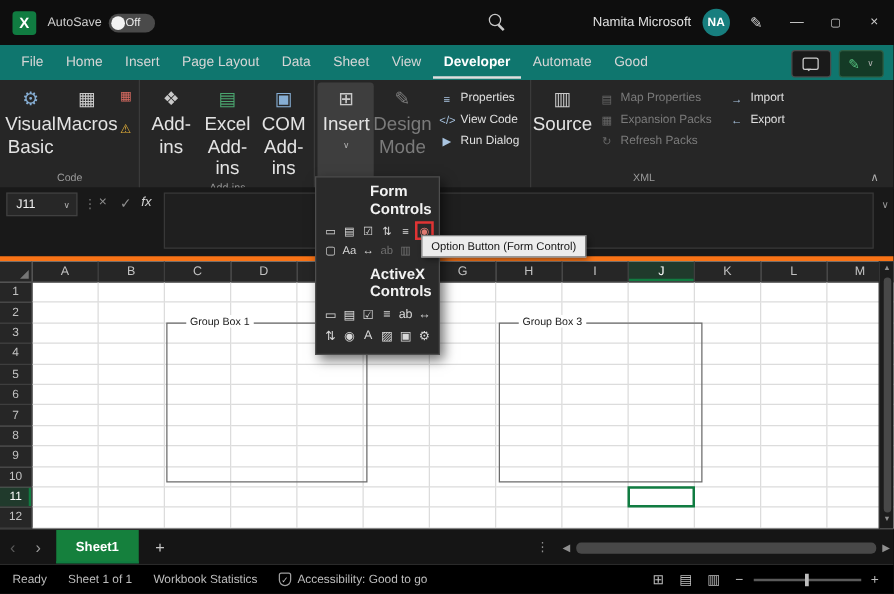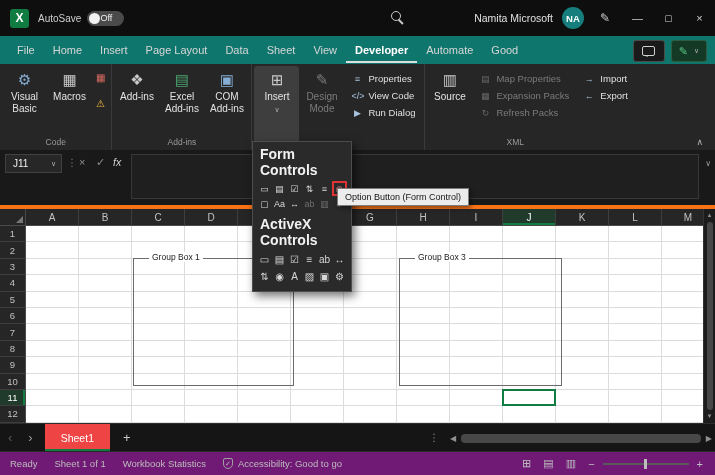--- a/index.html
+++ b/index.html
@@ -39,21 +39,21 @@
                display:flex;align-items:center;gap:6px;color:#55c07f;font-size:11px;}
 
   
   .ribbon{position:absolute;top:64px;left:0;right:0;height:86px;background:#262626;border-bottom:1px solid #1a1a1a;display:flex;}
   .grp{display:flex;flex-direction:column;border-right:1px solid #3a3a3a;padding:2px 2px 0;}
   .grp-content{flex:1;display:flex;align-items:stretch;}
   .grp-label{font-size:8.5px;color:#9a9a9a;text-align:center;padding:1px 0 3px;}
   .big-btn{width:45px;display:flex;flex-direction:column;align-items:center;padding:5px 1px 0;gap:3px;border-radius:3px;box-sizing:border-box;}
   .big-btn.active{background:#3e3e3e;}
   .big-ico{font-size:15px;line-height:17px;color:#c9c9c9;}
-  .big-label{font-size:10px;line-height:1.18;color:#e3e3e3;text-align:center;}
+  .big-label{font-size:15px;line-height:1.18;color:#e3e3e3;text-align:center;}
   .big-btn.disabled .big-ico,.big-btn.disabled .big-label{color:#7b7b7b;}
   .mini-col{display:flex;flex-direction:column;gap:16px;padding:7px 4px 0;}
   .mini-ico{font-size:10px;line-height:10px;}
   .mini-ico.red{color:#d66a60;}
   .mini-ico.warn{color:#E8B339;}
   .small-col{display:flex;flex-direction:column;padding:7px 7px 0;gap:6px;}
   .small-btn{display:flex;align-items:center;gap:5px;font-size:9.5px;color:#e0e0e0;white-space:nowrap;}
   .small-ico{font-size:9px;color:#a9c4e0;width:12px;text-align:center;}
   .small-btn.disabled{color:#7b7b7b;}
   .small-btn.disabled .small-ico{color:#666;}
@@ -91,45 +91,45 @@
   .gbox3{left:399px;top:49px;width:161px;height:126px;}
   .gbox-label{position:absolute;top:-7px;left:15px;background:#fff;color:#1a1a1a;font-size:8.5px;padding:0 3px;white-space:nowrap;}
   .vscroll{position:absolute;right:0;top:0;width:12px;height:214px;background:#1c1c1c;border-left:1px solid #333;
            display:flex;flex-direction:column;align-items:center;padding:3px 0;box-sizing:border-box;}
   .vs-arr{color:#8f8f8f;font-size:6px;line-height:7px;}
   .vthumb{flex:1;width:6px;margin:3px 0;background:#484848;border-radius:3px;}
 
   
   .ctrl-menu{position:absolute;left:252px;top:141px;width:100px;background:#2a2a2a;border:1px solid #4d4d4d;
              box-shadow:3px 4px 9px rgba(0,0,0,.55);z-index:30;padding-bottom:5px;box-sizing:border-box;}
-  .menu-hdr{font-size:14px;font-weight:700;color:#f2f2f2;padding:4px 7px 2px;}
+  .menu-hdr{font-size:12px;font-weight:700;color:#f2f2f2;padding:4px 7px 2px;margin-left:36px;}
   .icon-grid{display:flex;flex-wrap:wrap;padding:1px 4px;}
   .ctl-icon{width:15px;height:15px;display:flex;align-items:center;justify-content:center;font-size:9px;color:#d8d8d8;
             border:1px solid transparent;box-sizing:border-box;}
   .ctl-icon.dis{color:#6f6f6f;}
   .ctl-icon.hot{border:2px solid #e03434;color:#e07a72;}
   .icon-grid.ax .ctl-icon{height:17px;font-size:10px;}
   .tooltip{position:absolute;left:337px;top:188px;z-index:40;background:#ececec;color:#141414;border:1px solid #7d7d7d;
            font-size:9px;padding:3px 7px;box-shadow:2px 2px 5px rgba(0,0,0,.45);white-space:nowrap;}
 
   
   .tabbar{position:absolute;top:423px;left:0;right:0;height:28px;background:#151515;border-top:1px solid #2e2e2e;
           display:flex;align-items:center;box-sizing:border-box;}
   .tab-nav{color:#9a9a9a;font-size:13px;padding:0 8px;}
   .tab-nav.dim{color:#5a5a5a;}
-  .sheet-tab{height:100%;display:flex;align-items:center;padding:0 16px;font-size:10.5px;font-weight:400;color:#fff;
-             background:#ef4444;box-shadow:inset 0 -2px 0 #107C41;margin-left:4px;}
+  .sheet-tab{height:100%;display:flex;align-items:center;padding:0 16px;font-size:10.5px;font-weight:700;color:#fff;
+             background:#15803d;box-shadow:inset 0 -2px 0 #107C41;margin-left:4px;}
   .add-sheet{color:#c8c8c8;font-size:13px;padding:0 13px;}
   .tab-dots{position:absolute;right:276px;color:#8f8f8f;font-size:10px;}
   .hscroll{position:absolute;right:3px;top:0;height:28px;width:262px;display:flex;align-items:center;gap:5px;}
   .hs-arr{color:#8f8f8f;font-size:8px;}
   .hthumb{height:9px;background:#484848;border-radius:4px;flex:1;}
 
   
-  .statusbar{position:absolute;left:0;right:0;bottom:0;height:24px;background:#701a75;border-top:1px solid #2a2a2a;
+  .statusbar{position:absolute;left:0;right:0;bottom:0;height:24px;background:#000000;border-top:1px solid #2a2a2a;
              display:flex;align-items:center;padding:0 10px;gap:17px;font-size:9.5px;color:#bdbdbd;box-sizing:border-box;}
   .acc{display:flex;align-items:center;gap:5px;}
   .shield{width:10px;height:11px;border:1px solid #9f9f9f;border-radius:2px 2px 5px 5px;display:flex;align-items:center;
           justify-content:center;font-size:7px;color:#bdbdbd;box-sizing:border-box;}
   .sb-right{margin-left:auto;display:flex;align-items:center;gap:12px;padding-right:2px;}
   .sb-ico{font-size:11px;color:#bdbdbd;}
   .zoom{display:flex;align-items:center;gap:8px;}
   .zoom-track{width:86px;height:2px;background:#5a5a5a;position:relative;}
   .zoom-knob{position:absolute;left:41px;top:-4px;width:3px;height:10px;background:#bdbdbd;}
 </style>

